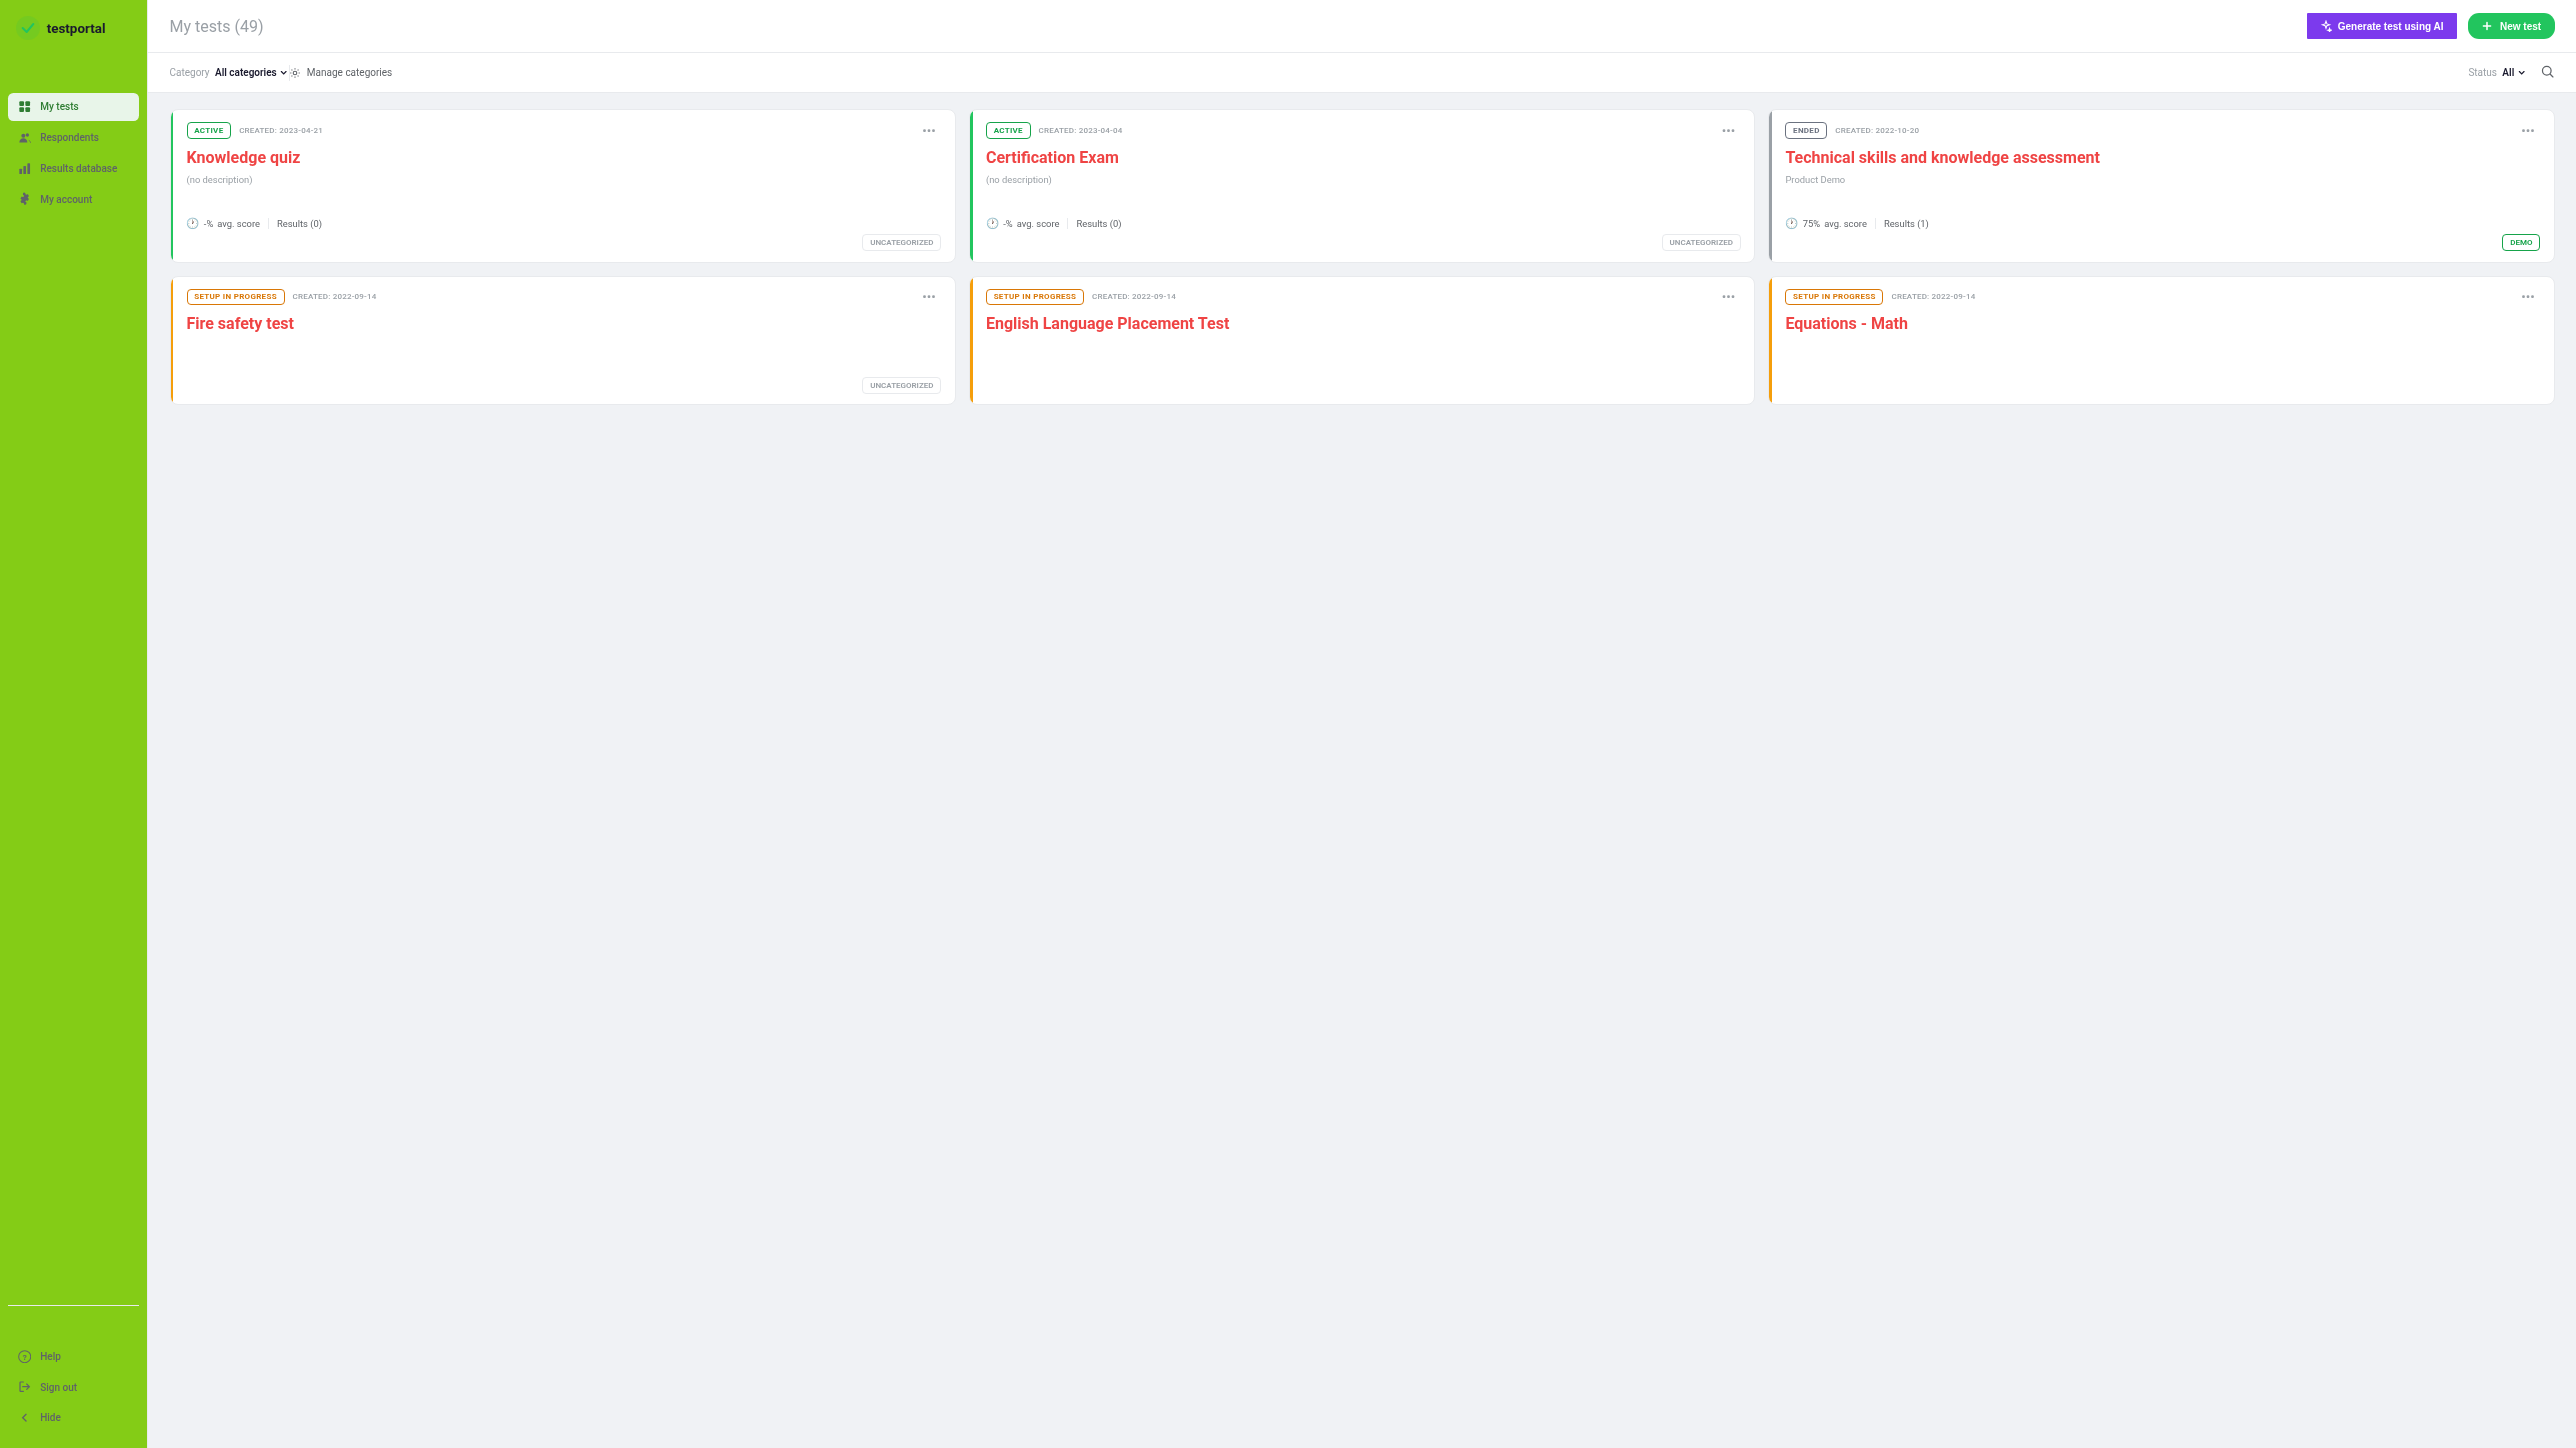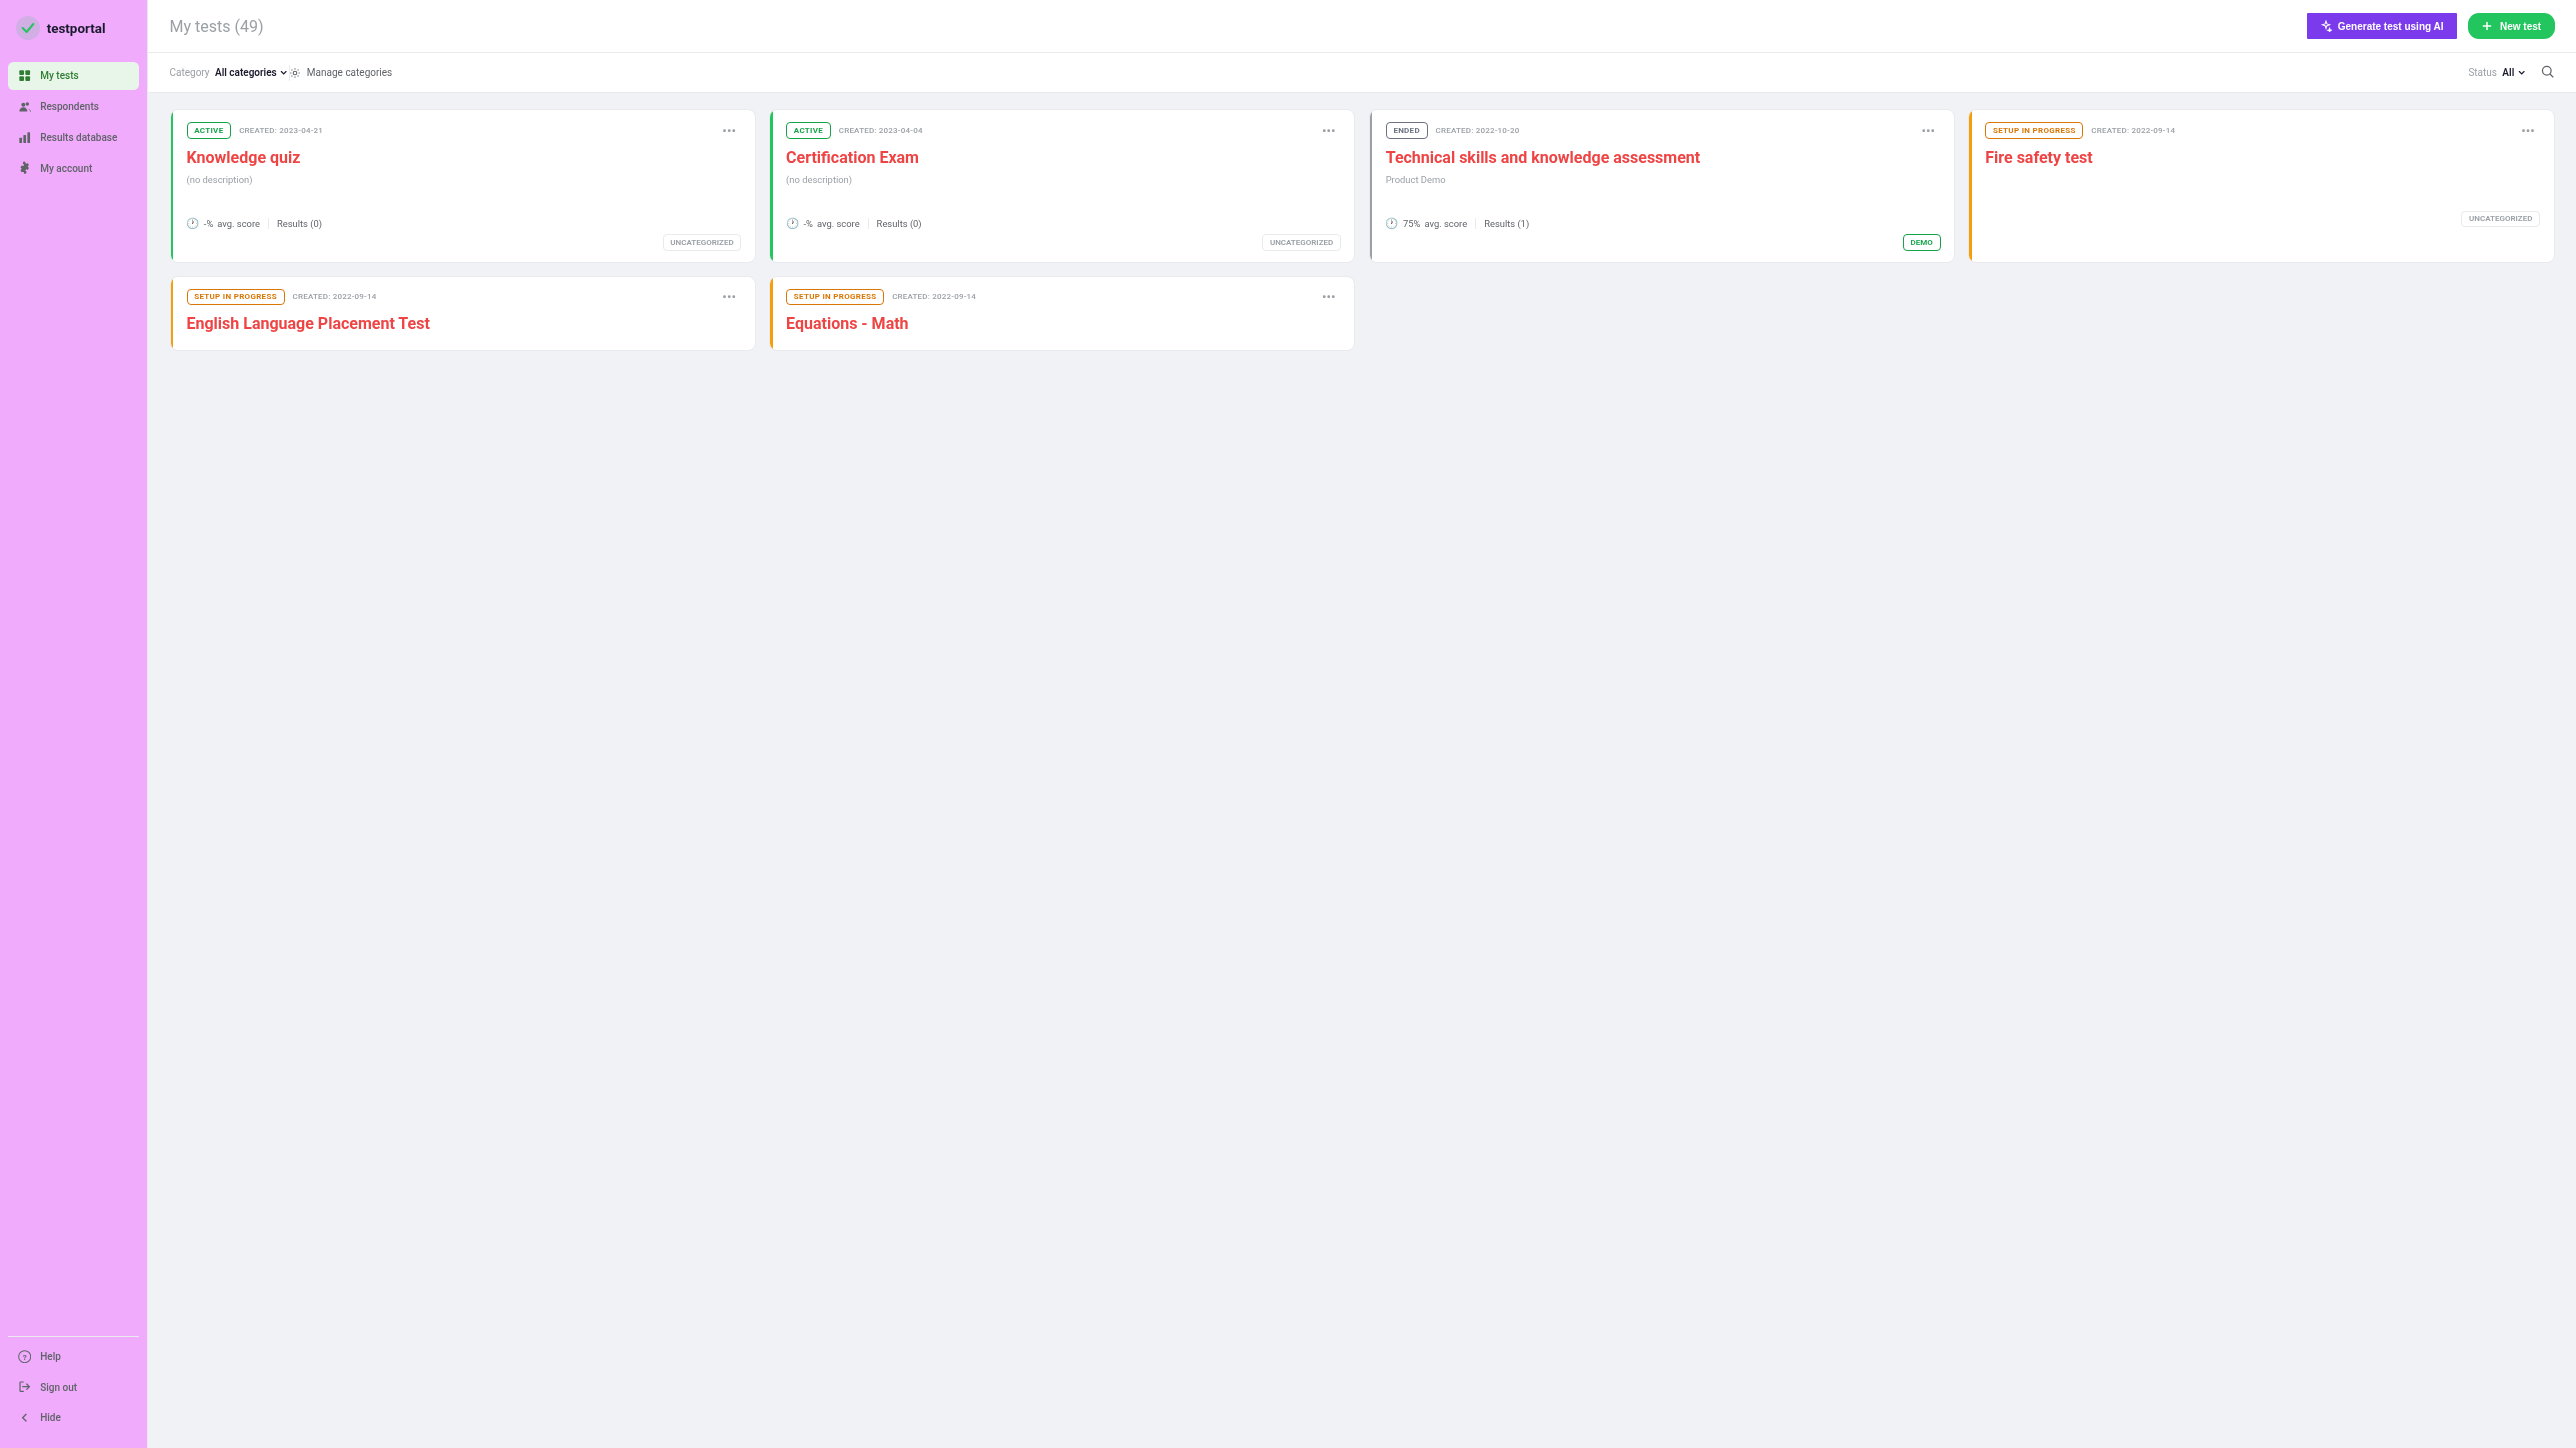--- a/index.html
+++ b/index.html
@@ -2,26 +2,27 @@
 <html style="font-size:10.7px"><head>
   <meta charset="utf-8">
   <style>
     * { box-sizing: border-box; margin: 0; padding: 0; }
     body { font-family: -apple-system, BlinkMacSystemFont, 'Segoe UI', Roboto, sans-serif; background: #f0f2f5; display: flex; height: 100vh; overflow: hidden; }
 
     
     .sidebar {
       width: 148px;
       min-width: 148px;
-      background: #f0abfc;
+      background: #84cc16;
       display: flex;
       flex-direction: column;
       padding: 16px 0;
       border-right: 0.7px solid #e8eaed;
       height: 100vh;
+      gap: 31px;
     }
     .sidebar-logo {
       display: flex;
       align-items: center;
       gap: 6.7px;
       padding: 0 16px 21.5px 16px;
     }
     .logo-icon {
       width: 24px;
       height: 24px;
@@ -176,21 +177,21 @@
       cursor: pointer;
     }
     .search-icon-btn { cursor: pointer; color: #5f6368; }
 
     
     .test-grid {
       flex: 1;
       overflow-y: auto;
       padding: 16px 21.5px;
       display: grid;
-      grid-template-columns: 1fr 1fr 1fr 1fr;
+      grid-template-columns: 1fr 1fr 1fr;
       gap: 13.4px;
       align-content: start;
     }
 
     .test-card {
       background: #ffffff;
       border-radius: 8px;
       overflow: hidden;
       border: 0.7px solid #e8eaed;
       display: flex;

